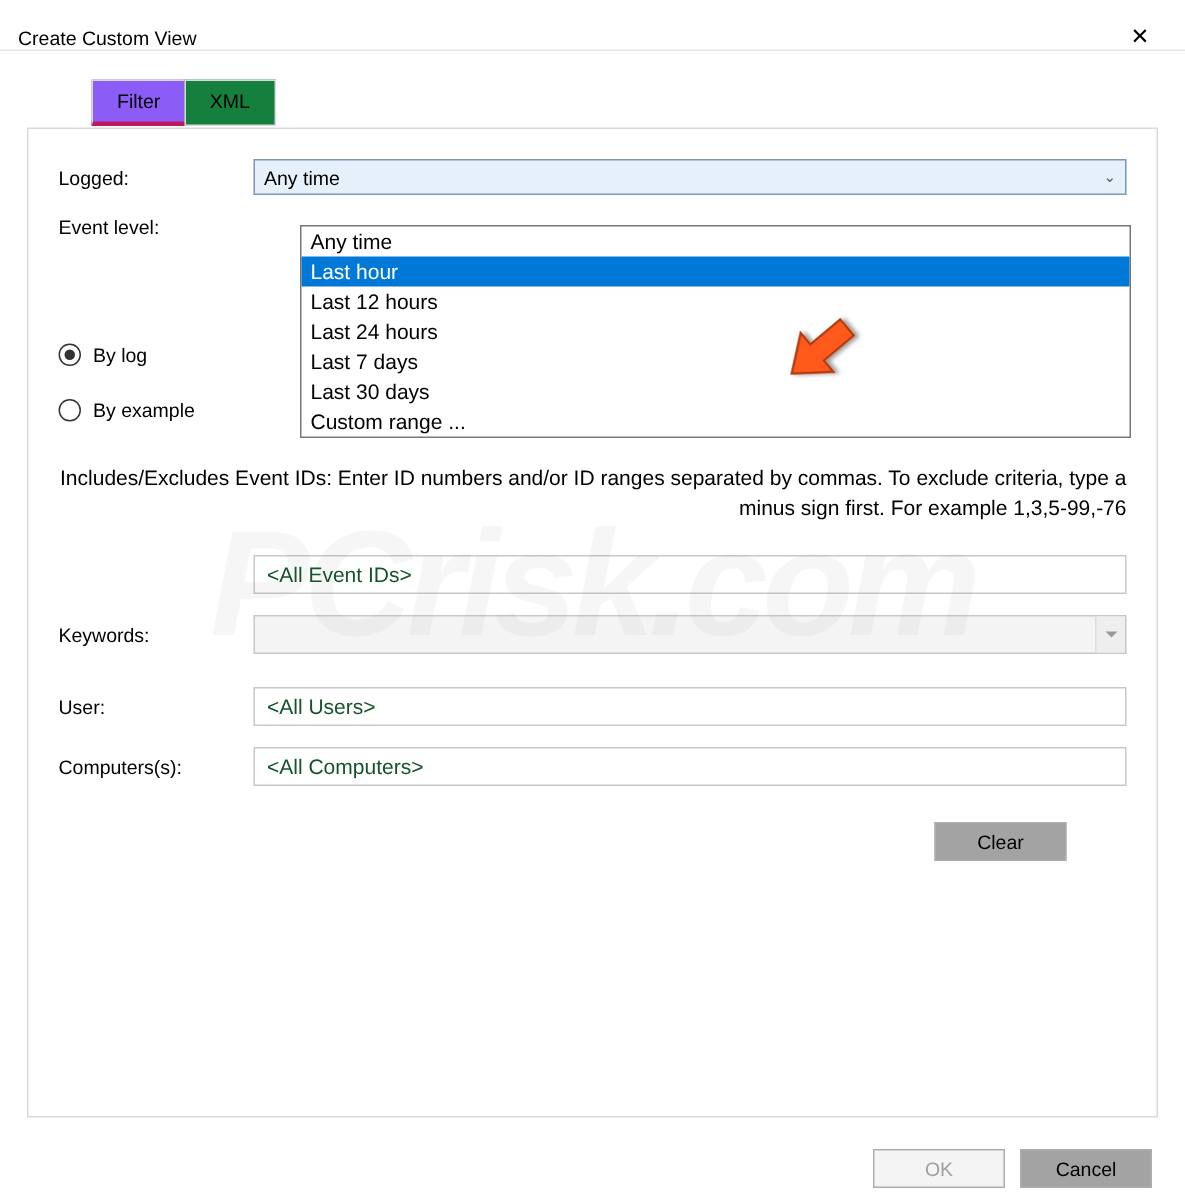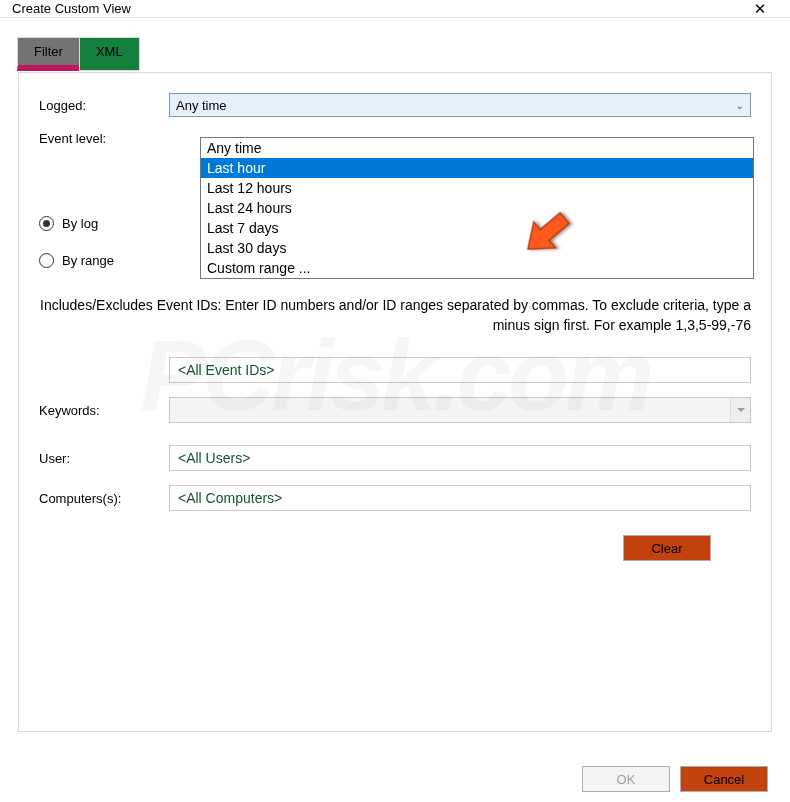--- a/index.html
+++ b/index.html
@@ -1,28 +1,28 @@
 <!DOCTYPE html>
 <html><head>
 <meta charset="utf-8">
 <style>
 * { box-sizing: border-box; margin: 0; padding: 0; font-family: "Segoe UI", Tahoma, sans-serif; font-size: 13px; }
 body { width: 790px; height: 802px; background: #fff; color: #000; overflow: hidden; position: relative; }
 
 
-.titlebar { display: flex; align-items: center; height: 18px; padding: 0 10px 0 12px; border-bottom: 1px solid #e5e5e5; }
+.titlebar { display: flex; align-items: flex-end; height: 34px; padding: 0 10px 0 12px; border-bottom: 1px solid #e5e5e5; }
 .titlebar .title { flex: 1; font-size: 13px; }
 .titlebar .close { width: 40px; text-align: center; font-size: 15px; cursor: pointer; }
 
 
 .content { padding: 20px 18px 0 18px; position: relative; }
 .tabpanel { border: 1px solid #d9d9d9; padding: 0; position: relative; height: 660px; }
 .tabs { display: flex; position: relative; top: -1px; margin-left: -1px; }
 .tab { padding: 6px 16px; border: 1px solid #d9d9d9; background: #fff; cursor: pointer; margin-right: -1px; }
-.tab.active { border-bottom: 6px solid #be185d; background: #737373; }
+.tab.active { border-bottom: 3px solid #be185d; background: #8b5cf6; margin-left: 44px; }
 .tab.inactive { background: #15803d; }
 .panel-body { padding: 20px 20px 0 20px; }
 
 
 .row { display: flex; align-items: center; margin-bottom: 14px; }
 .row .label { width: 130px; font-size: 13px; }
 .row .field { flex: 1; }
 
 
 .combo { display: flex; align-items: center; border: 1px solid #7a99b8; background: #e6f0fa; height: 24px; padding: 0 6px; cursor: pointer; position: relative; }
@@ -47,21 +47,21 @@
 
 .textinput { width: 100%; height: 26px; border: 1px solid #c8c8c8; padding: 0 8px; color: #14532d; font-size: 14px; background: #fff; }
 
 
 .discombo { width: 100%; height: 26px; border: 1px solid #c8c8c8; background: #f4f4f4; display: flex; align-items: center; position: relative; }
 .discombo .arrowbox { position: absolute; right: 0; top: 0; bottom: 0; width: 20px; display: flex; align-items: center; justify-content: center; background: #eee; border-left: 1px solid #ddd; }
 .discombo .arrowbox::after { content: ""; border: 4px solid transparent; border-top-color: #999; margin-top: 4px; }
 
 
 .clear-row { display: flex; justify-content: flex-end; margin-top: 24px; padding-right: 40px; }
-.btn { min-width: 88px; height: 26px; border: 1px solid #adadad; background: #c2410c; cursor: pointer; font-size: 13px; text-align: center; display: inline-flex; align-items: center; justify-content: center; }
+.btn { min-width: 88px; height: 26px; border: 1px solid #adadad; background: #a3a3a3; cursor: pointer; font-size: 13px; text-align: center; display: inline-flex; align-items: center; justify-content: center; }
 
 
 .bottombar { position: absolute; right: 22px; bottom: 10px; display: flex; gap: 10px; }
 .btn.disabled { color: #a0a0a0; background: #f4f4f4; }
 
 
 .cursor-arrow { position: absolute; left: 512px; top: 198px; z-index: 20; pointer-events: none; }
 
 
 .watermark { position: absolute; inset: 0; display: flex; align-items: center; justify-content: center; pointer-events: none; opacity: 0.04; font-size: 100px; font-weight: bold; font-style: italic; letter-spacing: -4px; color: #444; z-index: 1; }
@@ -110,21 +110,21 @@
         <div class="field"></div>
       </div>
 
       <div class="radio-group">
         <div class="radio-row">
           <div class="circle checked"></div>
           <div class="rlabel">By log</div>
         </div>
         <div class="radio-row">
           <div class="circle"></div>
-          <div class="rlabel">By range</div>
+          <div class="rlabel">By example</div>
         </div>
       </div>
 
       <div class="desc">Includes/Excludes Event IDs: Enter ID numbers and/or ID ranges separated by commas. To exclude criteria, type a minus sign first. For example 1,3,5-99,-76</div>
 
       <div class="row">
         <div class="label"></div>
         <div class="field">
           <input class="textinput" readonly="" value="&lt;All Event IDs&gt;" style="">
         </div>

